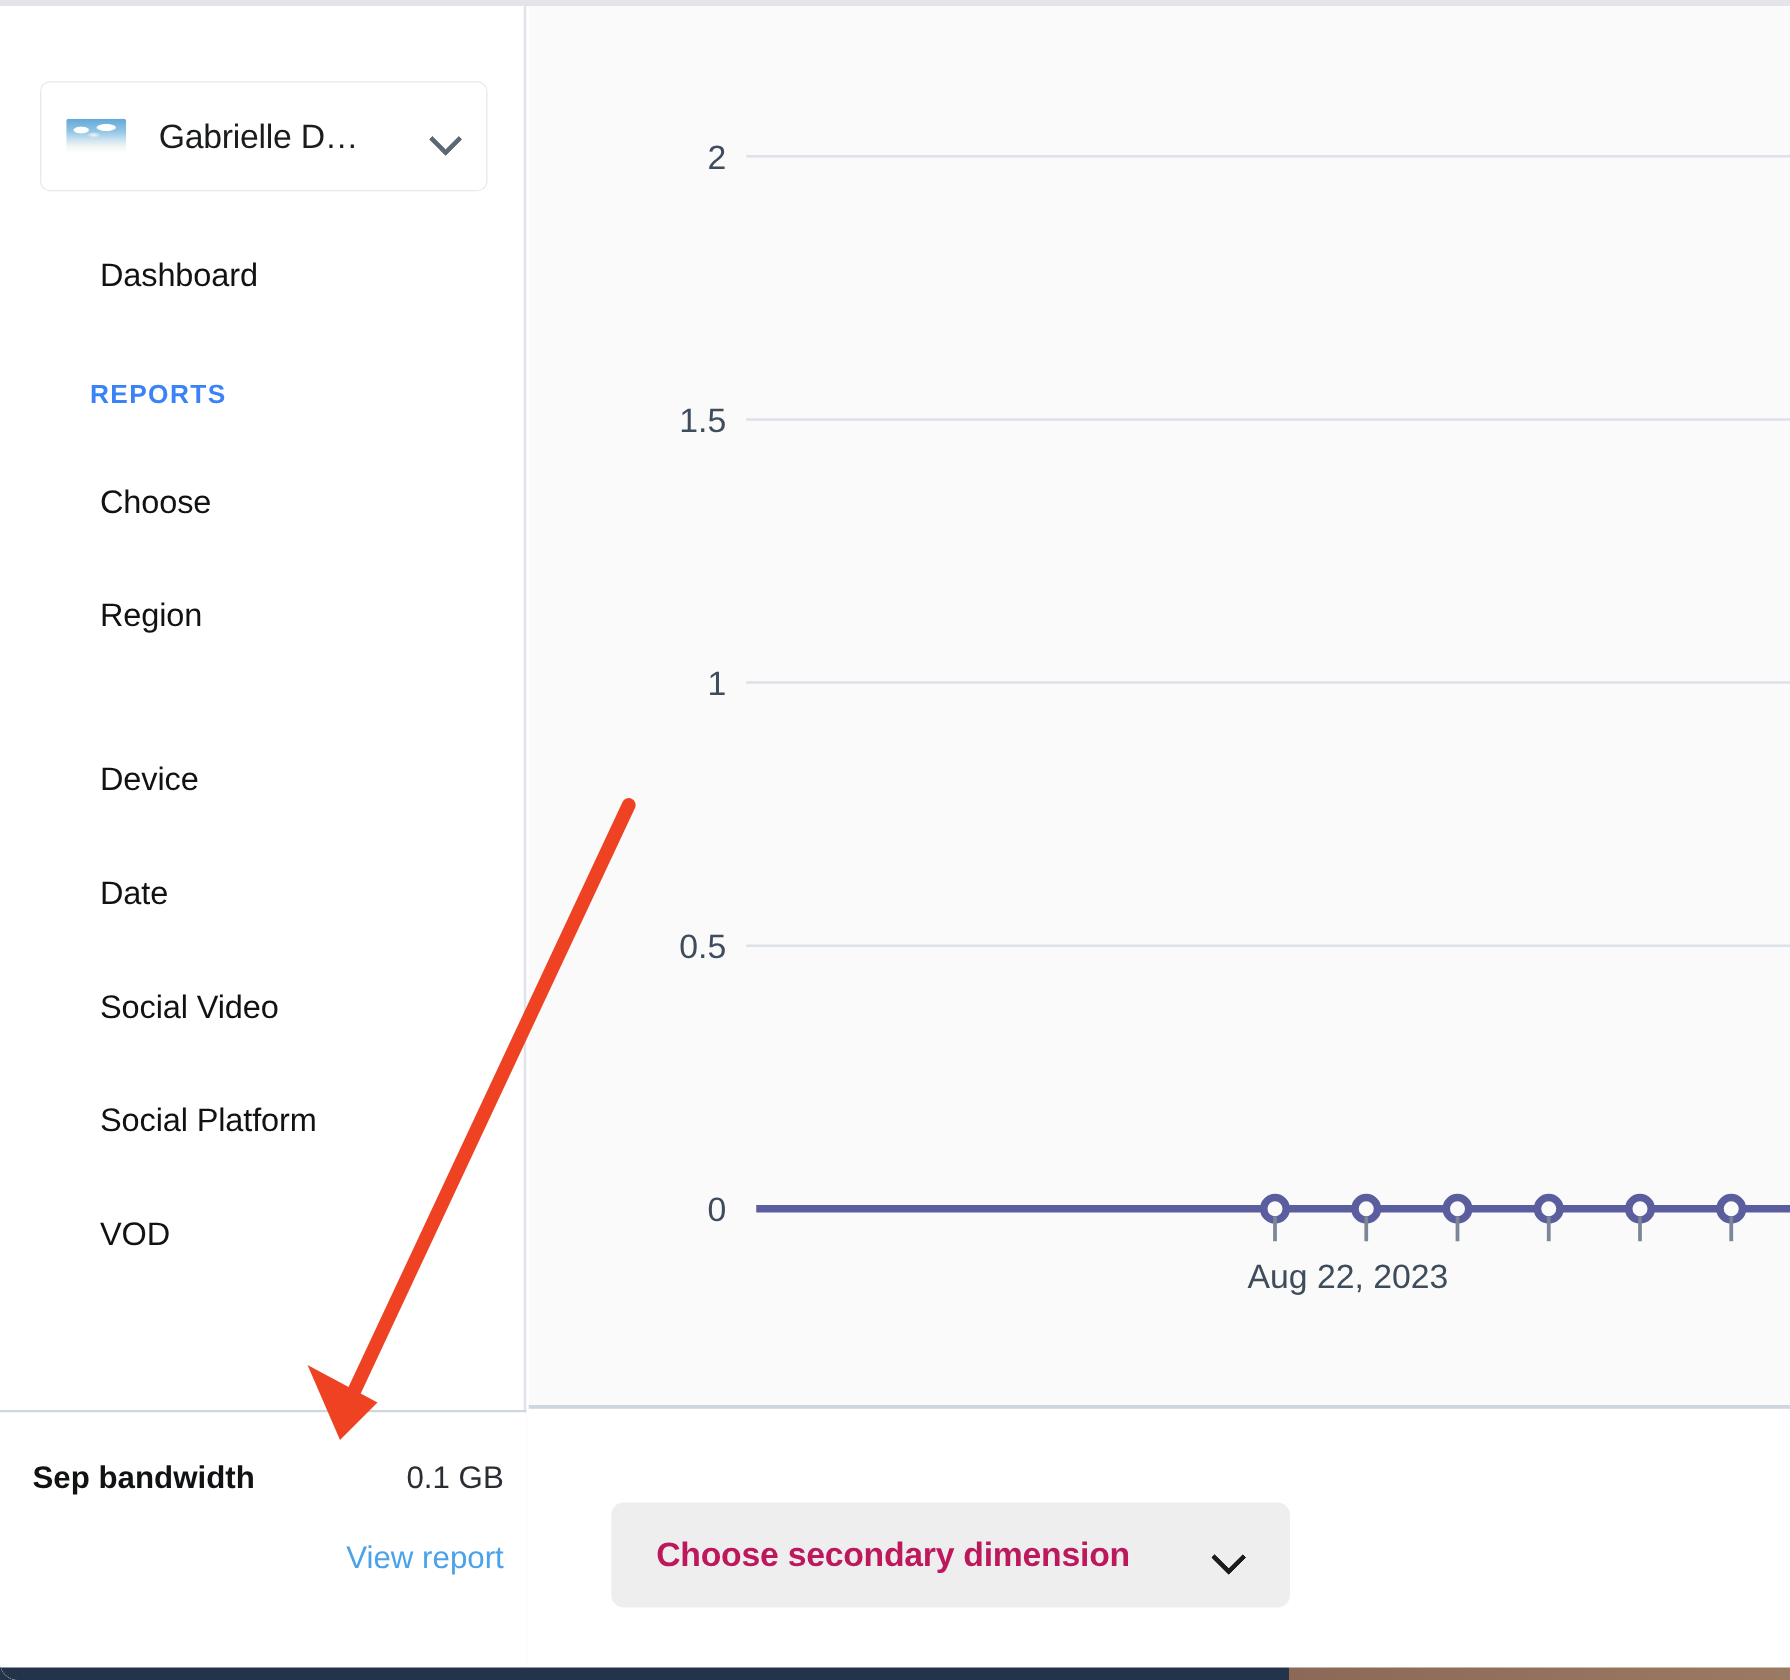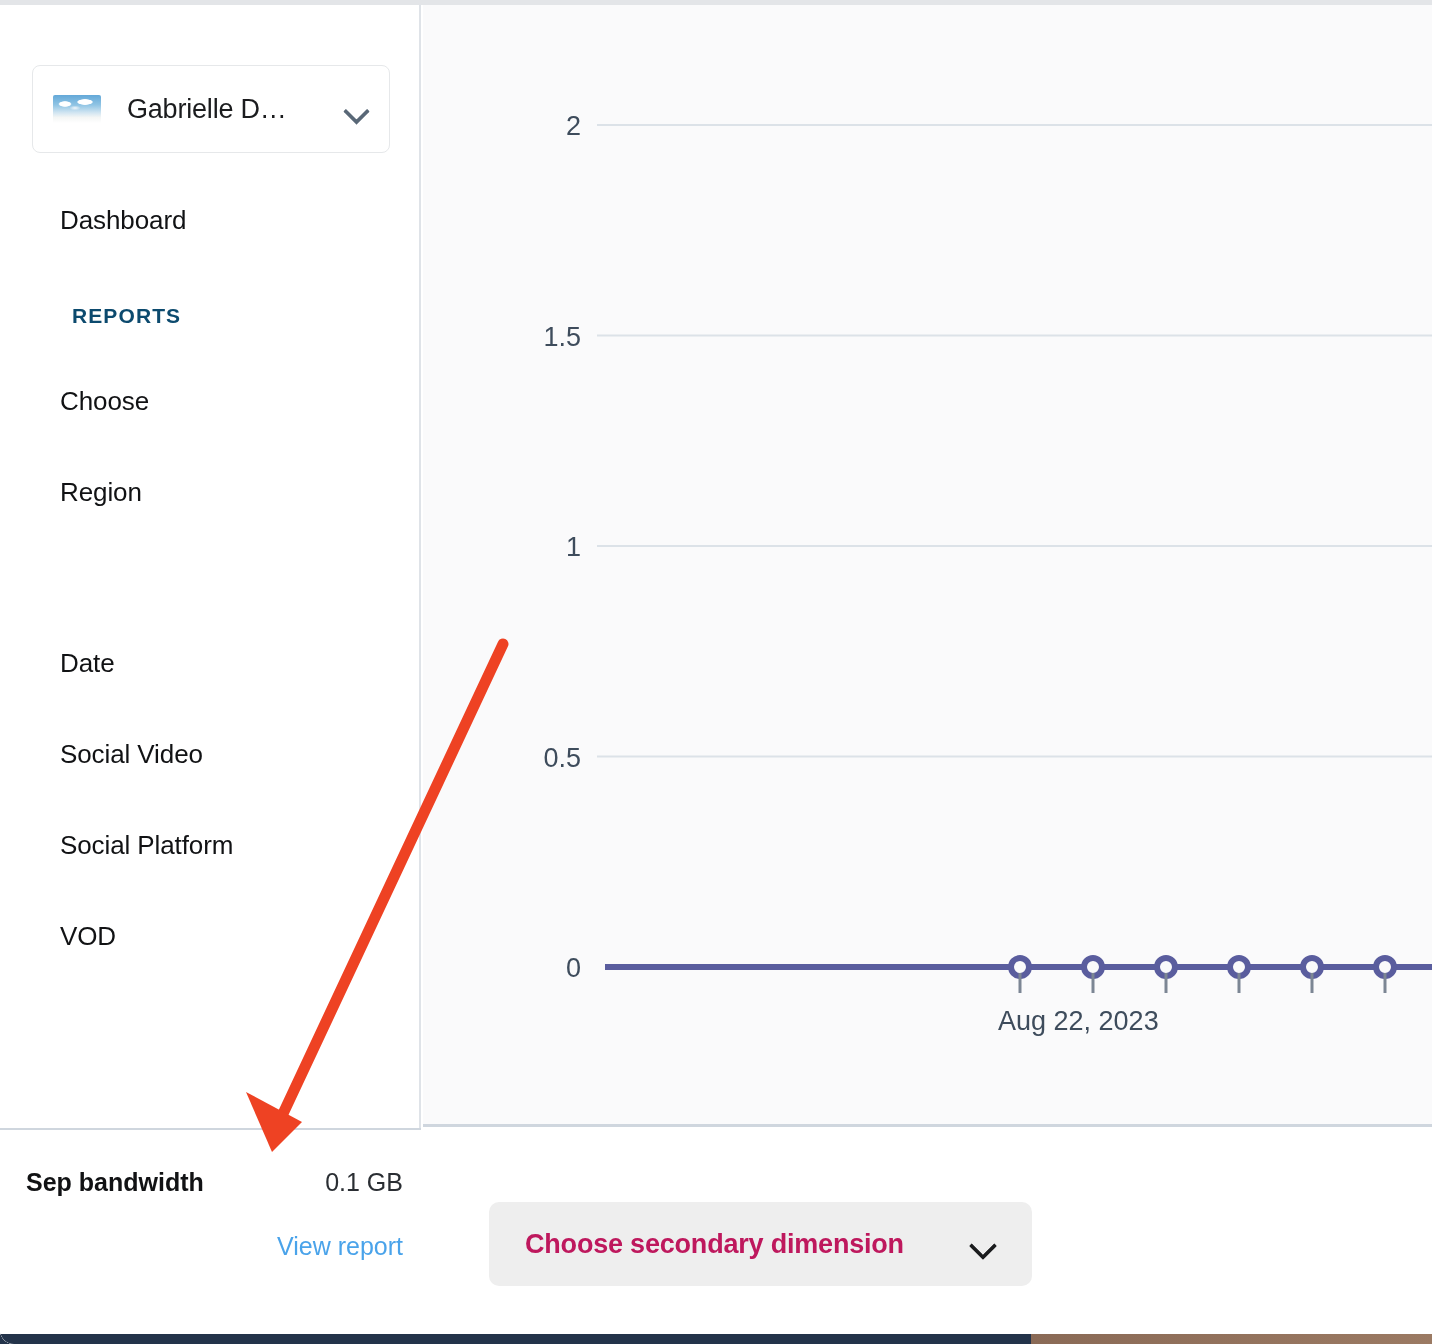--- a/index.html
+++ b/index.html
@@ -72,28 +72,28 @@
     border-right: 4px solid #596877;
     border-bottom: 4px solid #596877;
     transform: rotate(45deg);
     border-radius: 1px;
   }
 
   .nav { position: absolute; top: 190px; left: 0; width: 421px; }
   .nav-item {
     font-size: 26px;
     color: #111214;
-    padding: 10px 0 10px 60px;
+    padding: 10px 0 10px 80px;
     cursor: pointer;
     letter-spacing: -0.1px;
   }
   .nav-section-label {
     font-size: 21px;
     font-weight: bold;
-    color: #0c4a6e;
+    color: #3b82f6;
     letter-spacing: 1.1px;
     padding: 10px 0 10px 72px;
   }
   .sp-a { height: 48px; }
   .sp-b { height: 38px; }
   .sp-c { height: 40px; }
   .sp-d { height: 40px; }
 
   
   .bw-divider {
@@ -196,20 +196,21 @@
 
       <div class="nav-section-label">REPORTS</div>
 
       <div class="sp-b"></div>
 
       <div class="nav-item">Choose</div>
       <div class="sp-c"></div>
       <div class="nav-item">Region</div>
       <div class="sp-c"></div>
       <div class="sp-c"></div>
+      <div class="nav-item">Device</div>
       <div class="sp-c"></div>
       <div class="nav-item">Date</div>
 
       <div class="sp-d"></div>
 
       <div class="nav-item">Social Video</div>
       <div class="sp-c"></div>
       <div class="nav-item">Social Platform</div>
       <div class="sp-c"></div>
       <div class="nav-item">VOD</div>

